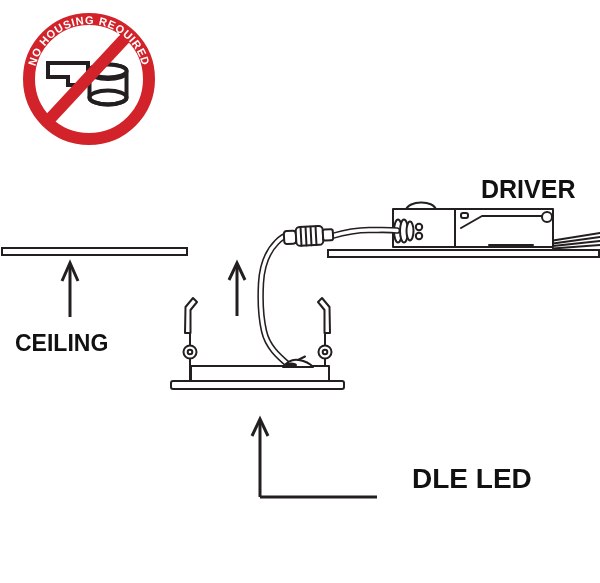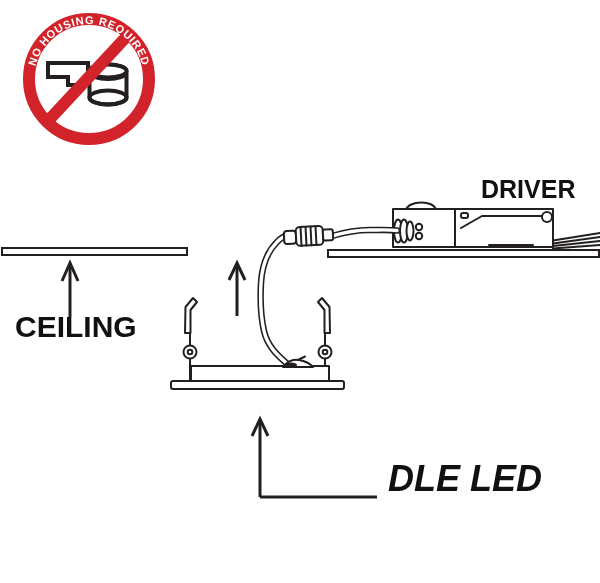--- a/index.html
+++ b/index.html
@@ -33,22 +33,22 @@
 
   
   .label{
     position:absolute;
     font-weight:bold;
     color:var(--text);
     white-space:nowrap;
     letter-spacing:0px;
   }
   .label-driver{left:434px;top:177px;font-size:25px;line-height:25px;margin-left:47px;}
-  .label-ceiling{left:15px;top:312px;font-size:30px;line-height:30px;}
-  .label-downlight{left:388px;top:461px;font-size:36px;line-height:35px;font-style:italic;}
+  .label-ceiling{left:15px;top:328px;font-size:23px;line-height:30px;}
+  .label-downlight{left:412px;top:461px;font-size:28px;line-height:35px;}
 
   .badge-arc-text{
     font-family:"Liberation Sans", sans-serif;
     font-weight:bold;
     font-size:11px;
     letter-spacing:0.8px;
     fill:#ffffff;
   }
 </style>
 </head>

